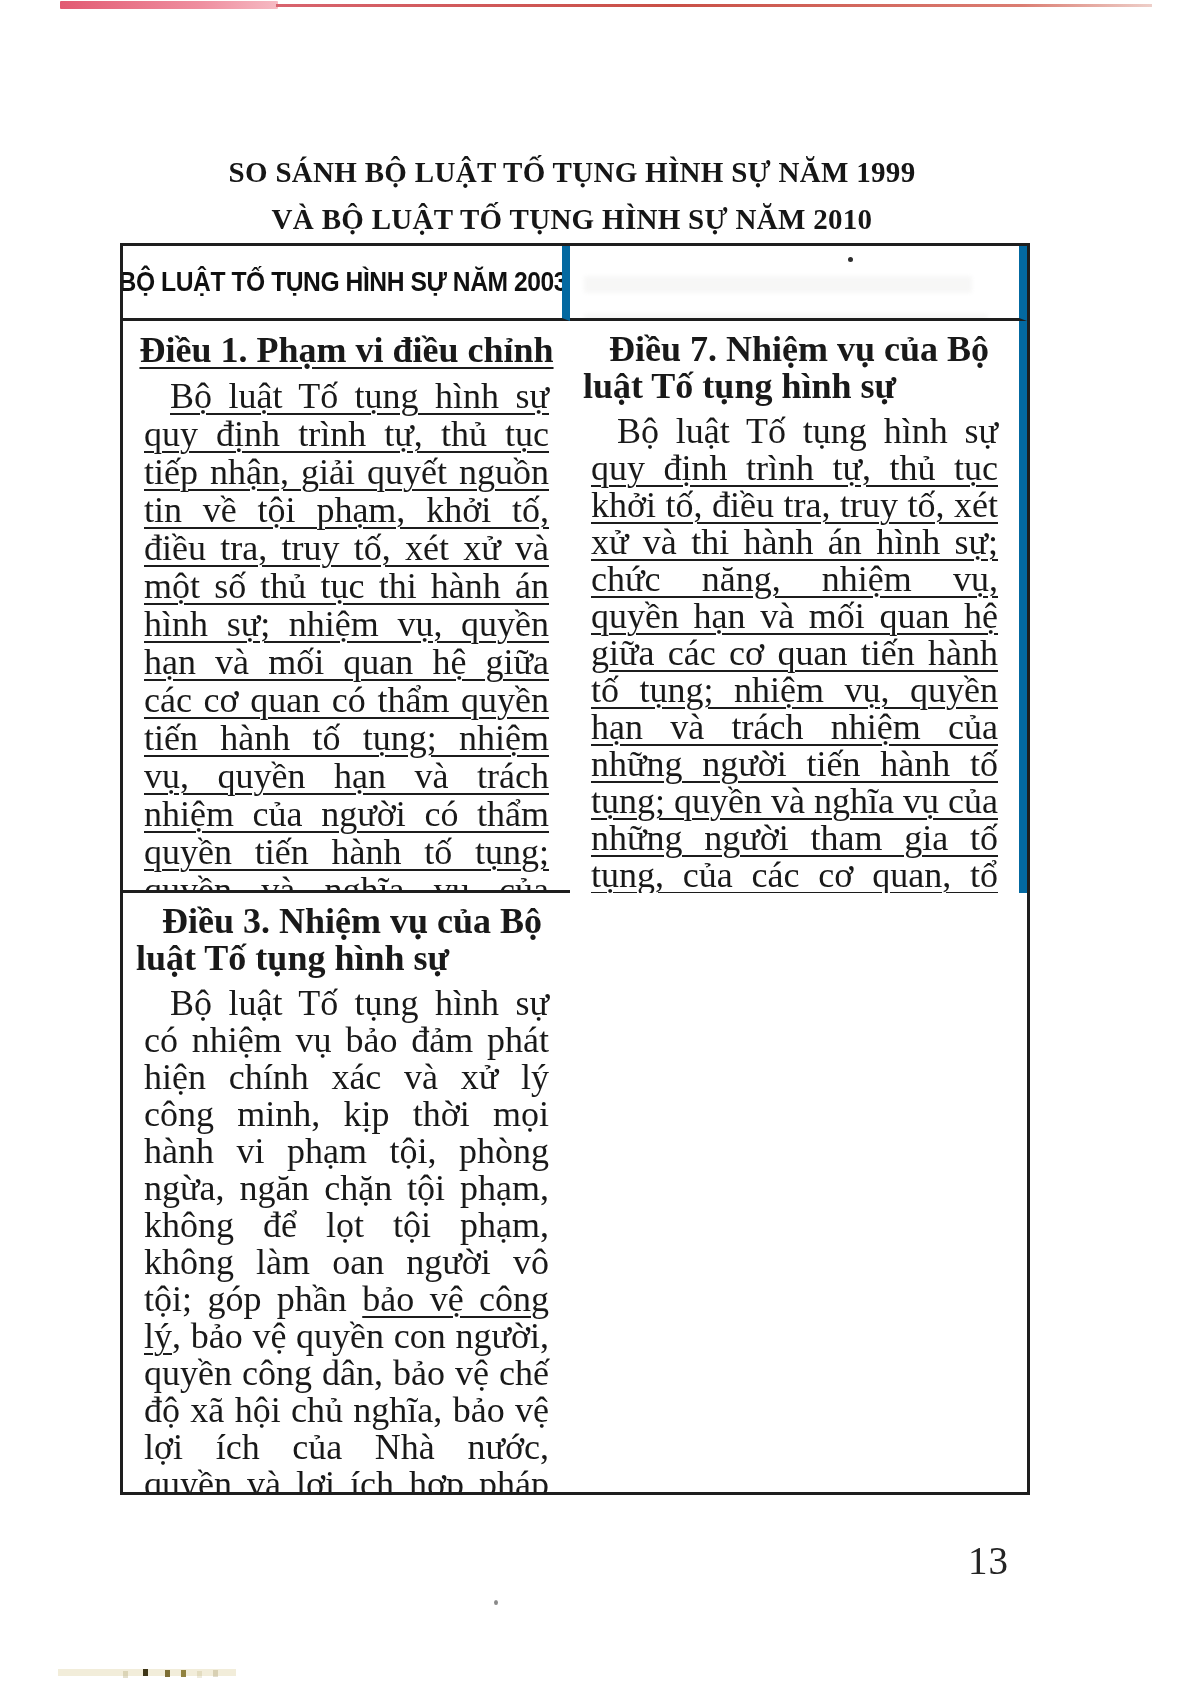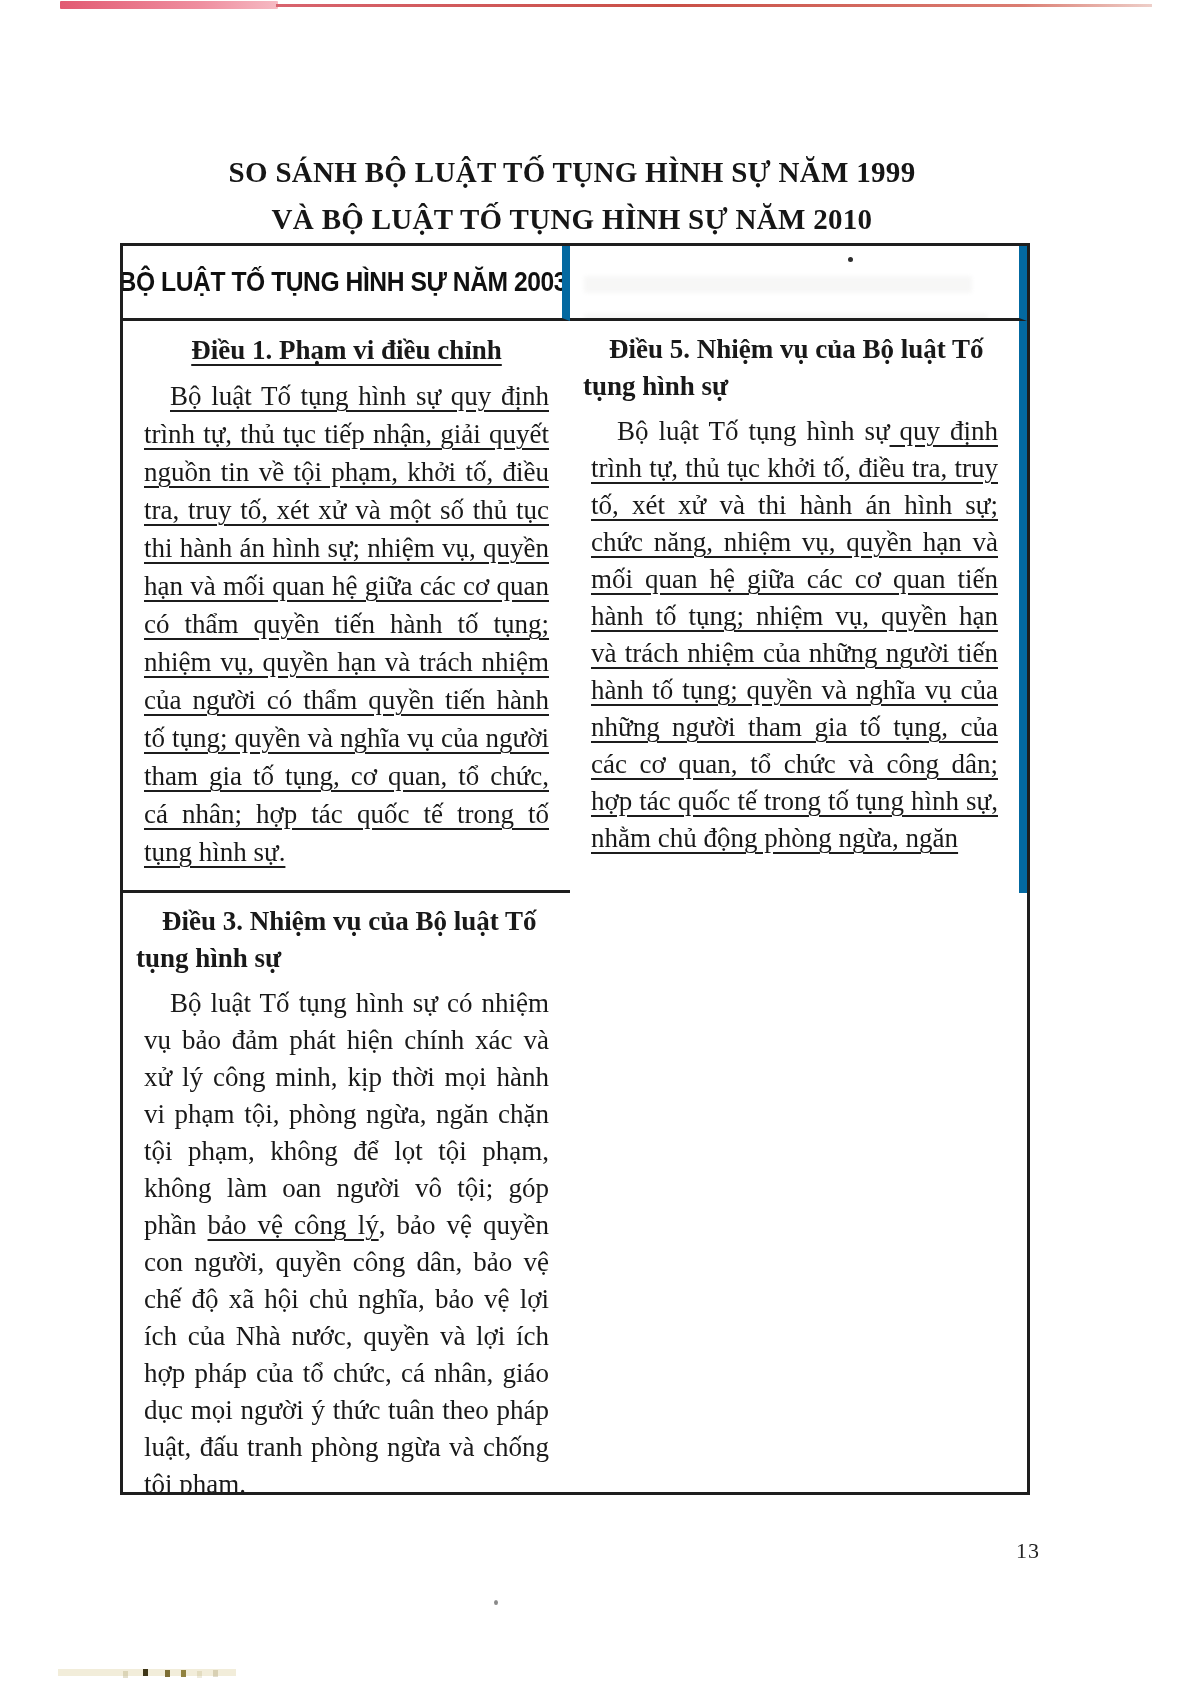--- a/index.html
+++ b/index.html
@@ -25,32 +25,32 @@
   
   .cmp-table{position:absolute;left:120px;top:243px;width:904px;height:1246px;
     border:3px solid #1e1e1e;display:grid;grid-template-columns:447px 1fr;
     grid-template-rows:75px 572px 1fr;background:transparent;}
   .cell{box-sizing:border-box;overflow:hidden;}
   .col-a{border-right:8px solid #0369a1;}
   .hdr{border-bottom:3px solid #1e1e1e;display:flex;align-items:center;justify-content:center;}
   .hdr .hdr-text{font-family:"Liberation Sans","DejaVu Sans",sans-serif;font-weight:700;
     font-size:28px;letter-spacing:-.5px;transform:scaleX(.88);white-space:nowrap;color:#101010;}
   .r1{border-bottom:3px solid #1e1e1e;}
-  .body-cell{padding:7px 13px 0 13px;font-size:27px;text-align:justify;color:#191919;}
+  .body-cell{padding:7px 13px 0 13px;font-size:36px;text-align:justify;color:#191919;}
   .r1 .body-cell{line-height:38px;}
   .r2 .body-cell{line-height:37px;}
   .cell-heading{font-weight:700;text-indent:26px;margin:3px 0 2px 0;text-align:left;}
   .cell-heading.center{text-align:center;text-indent:0;}
   .cell-para{margin:8px;text-indent:26px;}
   .u{text-decoration:underline;text-decoration-thickness:2px;text-underline-offset:5px;text-decoration-color:#1c1c1c;}
   
   .bleed{padding:30px 18px 0 14px;}
   .bleed div{height:17px;margin-bottom:21px;background:#8f8f86;opacity:.065;filter:blur(2px);border-radius:3px;}
   
-  .page-num{position:absolute;left:1016px;top:1538px;font-size:22px;letter-spacing:1px;color:#242424;}
+  .page-num{position:absolute;left:968px;top:1538px;font-size:39px;letter-spacing:1px;color:#242424;}
 </style>
 </head>
 <body>
 
 <div class="scan-page">
 
   <div class="stripe-thick"></div>
   <div class="stripe-thin"></div>
 
   <div class="doc-title">
@@ -84,21 +84,21 @@
     </div>
     <div class="cell r1">
       <div class="body-cell">
           <div class="cell-heading center"><span class="u">Điều 1. Phạm vi điều chỉnh</span></div>
           <p class="cell-para"><span class="u">Bộ luật Tố tụng hình sự quy định trình tự, thủ tục tiếp nhận, giải quyết nguồn tin về tội phạm, khởi tố, điều tra, truy tố, xét xử và một số thủ tục thi hành án hình sự; nhiệm vụ, quyền hạn và mối quan hệ giữa các cơ quan có thẩm quyền tiến hành tố tụng; nhiệm vụ, quyền hạn và trách nhiệm của người có thẩm quyền tiến hành tố tụng; quyền và nghĩa vụ của người tham gia tố tụng, cơ quan, tổ chức, cá nhân; hợp tác quốc tế trong tố tụng hình sự.</span></p>
         </div>
     </div>
 
     <div class="cell r2 col-a">
       <div class="body-cell">
-          <div class="cell-heading"><span>Điều 5. Nhiệm vụ của Bộ luật Tố tụng hình sự</span></div>
+          <div class="cell-heading"><span>Điều 7. Nhiệm vụ của Bộ luật Tố tụng hình sự</span></div>
           <p class="cell-para"><span>Bộ luật Tố tụng hình sự</span><span class="u"> quy định trình tự, thủ tục khởi tố, điều tra, truy tố, xét xử và thi hành án hình sự; chức năng, nhiệm vụ, quyền hạn và mối quan hệ giữa các cơ quan tiến hành tố tụng; nhiệm vụ, quyền hạn và trách nhiệm của những người tiến hành tố tụng; quyền và nghĩa vụ của những người tham gia tố tụng, của các cơ quan, tổ chức và công dân; hợp tác quốc tế trong tố tụng hình sự, nhằm chủ động phòng ngừa, ngăn</span></p>
         </div>
     </div>
     <div class="cell r2">
       <div class="body-cell">
           <div class="cell-heading"><span>Điều 3. Nhiệm vụ của Bộ luật Tố tụng hình sự</span></div>
           <p class="cell-para"><span>Bộ luật Tố tụng hình sự có nhiệm vụ bảo đảm phát hiện chính xác và xử lý công minh, kịp thời mọi hành vi phạm tội, phòng ngừa, ngăn chặn tội phạm, không để lọt tội phạm, không làm oan người vô tội; góp phần </span><span class="u">bảo vệ công lý</span><span>, bảo vệ quyền con người, quyền công dân, bảo vệ chế độ xã hội chủ nghĩa, bảo vệ lợi ích của Nhà nước, quyền và lợi ích hợp pháp của tổ chức, cá nhân, giáo dục mọi người ý thức tuân theo pháp luật, đấu tranh phòng ngừa và chống tội phạm.</span></p>
         </div>
     </div>
   </div>

